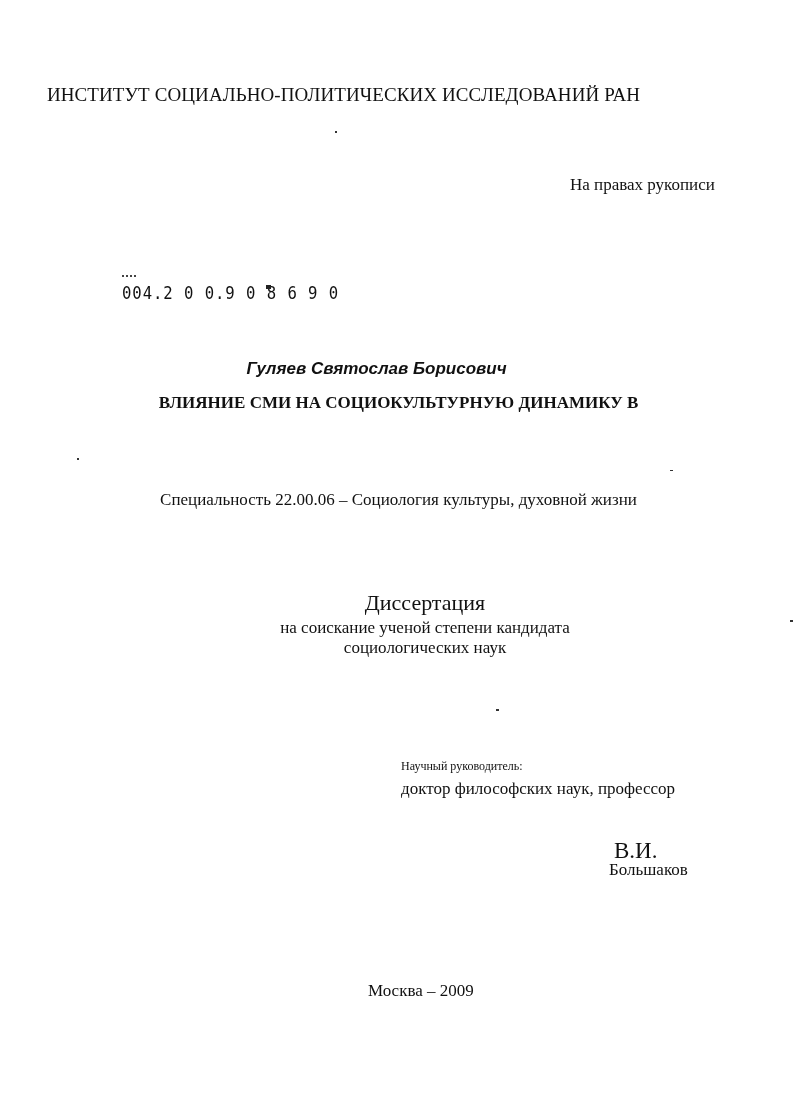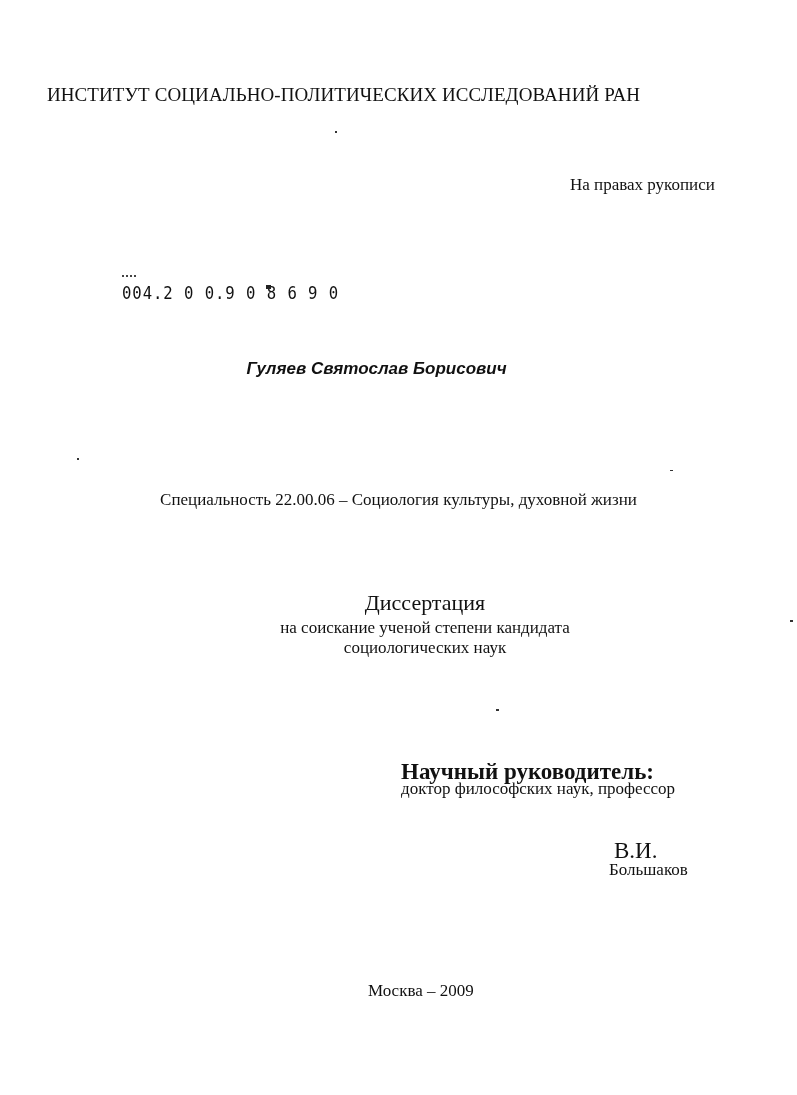--- a/index.html
+++ b/index.html
@@ -70,22 +70,22 @@
       font-size: 22px;
     }
     .diss-sub {
       left: 0; width: 850px; top: 618px;
       text-align: center;
       font-size: 17px;
       line-height: 20px;
     }
     .supervisor-label {
       left: 401px; top: 759px;
-      font-weight: bold;
-      font-size: 23px;
+      font-weight: normal;
+      font-size: 12px;
     }
     .supervisor-degree {
       left: 401px; top: 779px;
       font-size: 17px;
     }
     .supervisor-initials {
       left: 614px; top: 838px;
       font-size: 23px;
     }
     .supervisor-surname {
@@ -109,20 +109,21 @@
 
   <div class="abs rights">На правах рукописи</div>
 
   <div class="stamp-mark"></div>
   <div class="abs stamp">004.2 0 0.9 0 8 6 9 0</div>
   <div class="stamp-dot"></div>
 
   <div class="abs author">Гуляев Святослав Борисович</div>
 
   <div class="abs title">
+    <div>ВЛИЯНИЕ СМИ НА СОЦИОКУЛЬТУРНУЮ ДИНАМИКУ В</div>
   </div>
 
   <div class="abs specialty">Специальность 22.00.06 – Социология культуры, духовной жизни</div>
 
   <div class="abs diss-title">Диссертация</div>
   <div class="abs diss-sub">
     <div>на соискание ученой степени кандидата</div>
     <div>социологических наук</div>
   </div>
 

